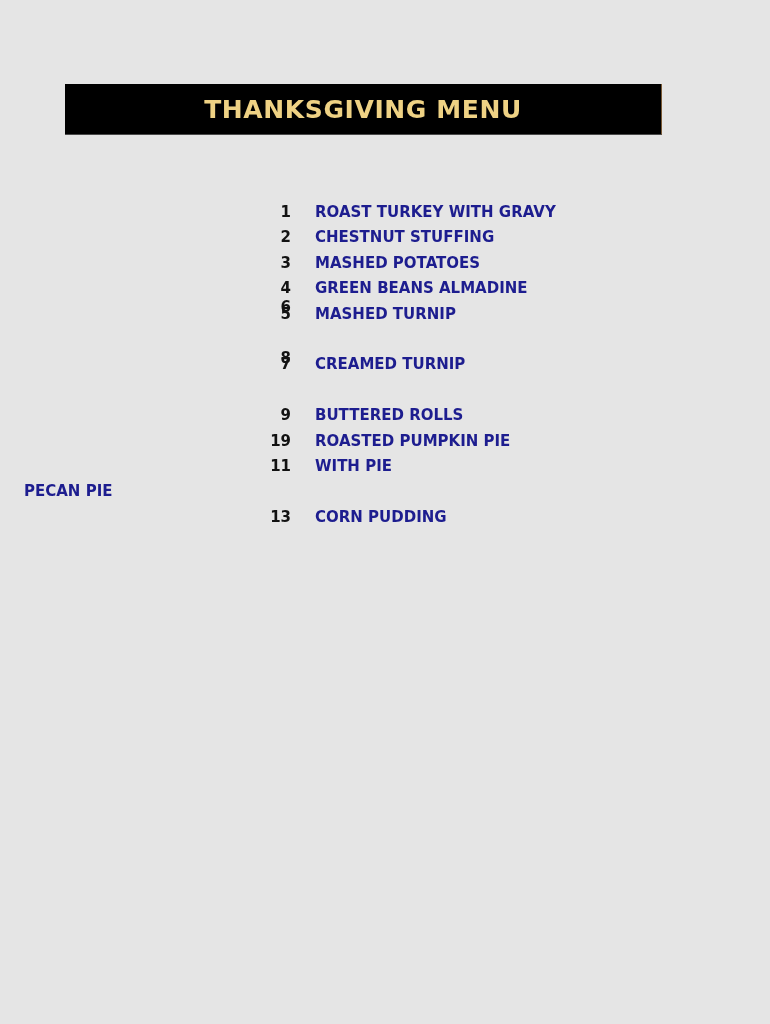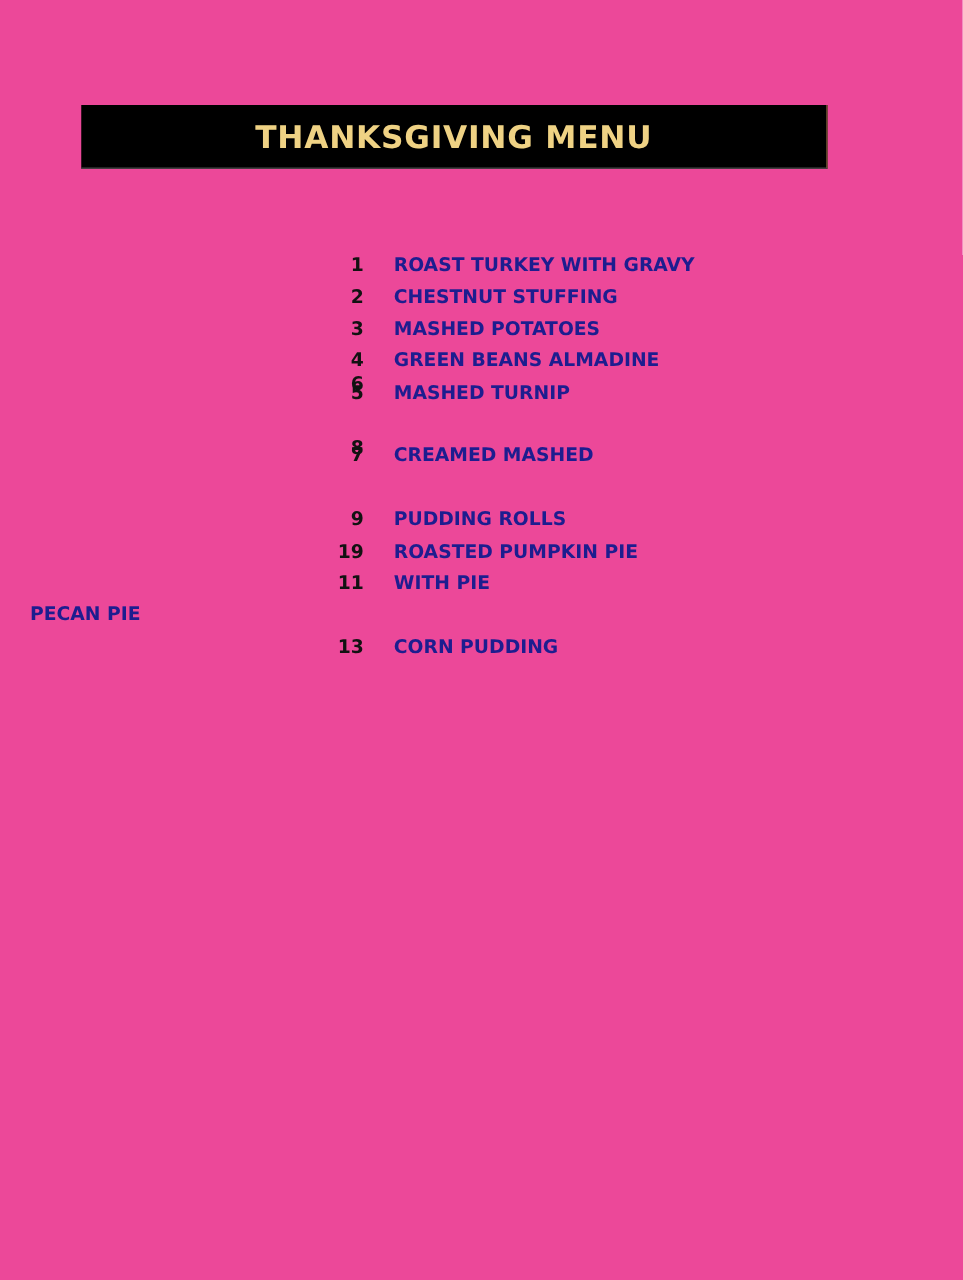--- a/index.html
+++ b/index.html
@@ -14,21 +14,21 @@
     font-family: "DejaVu Sans", sans-serif;
     overflow: hidden;
   }
 
   #page {
     position: absolute;
     left: 0;
     top: 0;
     width: 770px;
     height: 1024px;
-    background: #ec4899;
+    background: #e5e5e5;
   }
 
   
   #title-banner {
     position: absolute;
     left: 65px;
     top: 84px;
     width: 597px;
     height: 51px;
     background: #000000;
@@ -109,28 +109,28 @@
       </div>
       <div class="menu-row">
         <div class="menu-number">5</div>
         <div class="menu-label">MASHED TURNIP</div>
       </div>
       <div class="menu-row">
         <div class="menu-number">6</div>
       </div>
       <div class="menu-row">
         <div class="menu-number">7</div>
-        <div class="menu-label">CREAMED MASHED</div>
+        <div class="menu-label">CREAMED TURNIP</div>
       </div>
       <div class="menu-row">
         <div class="menu-number">8</div>
       </div>
       <div class="menu-row">
         <div class="menu-number">9</div>
-        <div class="menu-label">PUDDING ROLLS</div>
+        <div class="menu-label">BUTTERED ROLLS</div>
       </div>
       <div class="menu-row">
         <div class="menu-number">19</div>
         <div class="menu-label">ROASTED PUMPKIN PIE</div>
       </div>
       <div class="menu-row">
         <div class="menu-number">11</div>
         <div class="menu-label">WITH PIE</div>
       </div>
       <div class="menu-row">

